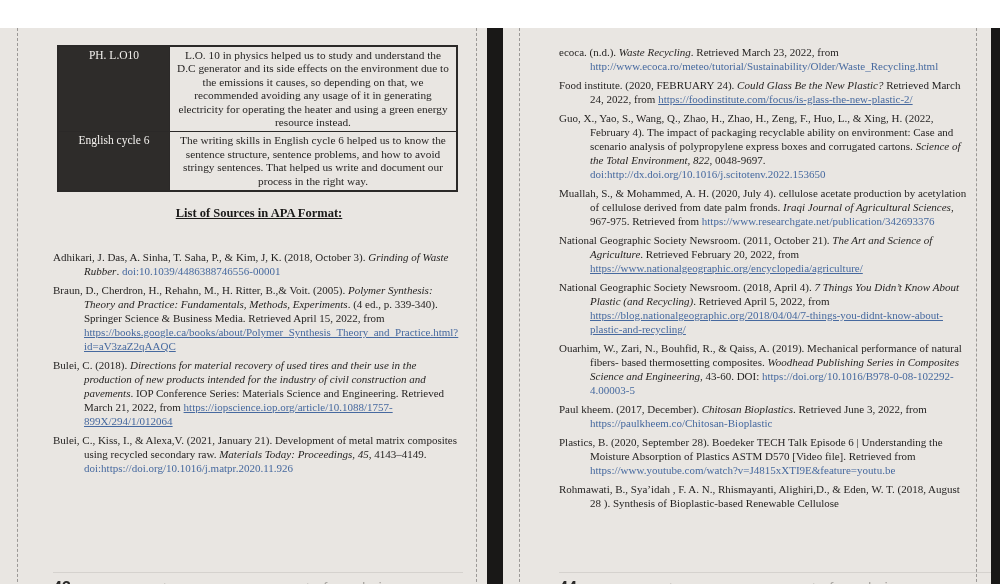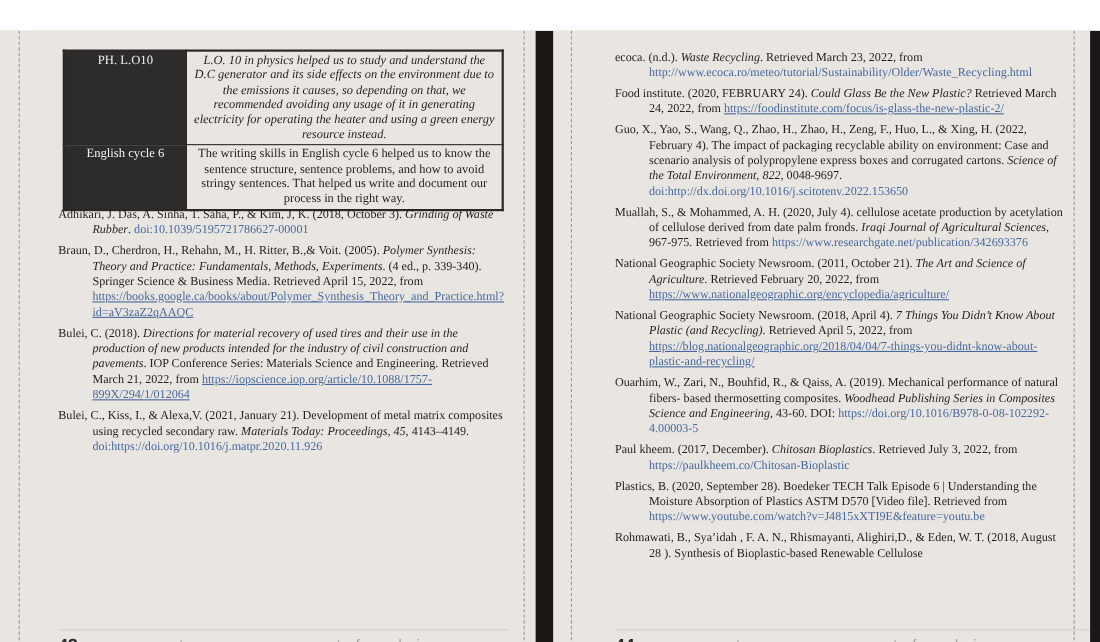--- a/index.html
+++ b/index.html
@@ -13,21 +13,21 @@
   .edge-bar{position:absolute;left:991px;top:0;width:9px;height:577px;background:#191817;}
   .bottom-strip{position:absolute;left:0;top:574px;width:1000px;height:10px;
                 background:#b2afac;border-top:1px solid #8e8b88;}
   
   .lo-table{position:absolute;left:57px;top:17px;width:401px;border-collapse:collapse;
             border:2px solid #2b2928;table-layout:fixed;}
   .lo-table td{border:1px solid #2b2928;vertical-align:top;padding:2px 5px;}
   .lo-label{width:100px;background:#2e2c2a;color:#f4f2ef;text-align:center;
             font-size:11.5px;line-height:13px;padding-top:4px;}
   .lo-text{text-align:center;font-size:11.3px;line-height:13.4px;}
-  .row-physics .lo-text{height:79px;font-style:italic;}
+  .row-physics .lo-text{height:79px;}
   .row-english .lo-text{height:50px;font-family:Liberation Serif, serif;}
   
   .content-left{position:absolute;left:53px;top:160px;width:412px;}
   .content-right{position:absolute;left:56px;top:17px;width:412px;}
   .heading{margin-top:18px;margin-bottom:29px;text-align:center;font-weight:bold;
            text-decoration:underline;font-size:12.5px;color:#1b1a19;}
   .ref{font-size:11px;line-height:14px;margin-bottom:5px;
        padding-left:31px;text-indent:-31px;}
   .ref .italic{font-style:italic;}
   .ref .link{color:#46699f;overflow-wrap:anywhere;}
@@ -56,22 +56,23 @@
         <td class="lo-text">L.O. 10 in physics helped us to study and understand the D.C generator and its side effects on the environment due to the emissions it causes, so depending on that, we recommended avoiding any usage of it in generating electricity for operating the heater and using a green energy resource instead.</td>
       </tr>
       <tr class="row-english">
         <td class="lo-label">English cycle 6</td>
         <td class="lo-text">The writing skills in English cycle 6 helped us to know the sentence structure, sentence problems, and how to avoid stringy sentences. That helped us write and document our process in the right way.</td>
       </tr>
     </tbody>
       </table>
 
     <div class="content-left">
+      <div class="heading">List of Sources in APA Format:</div>
       <div class="refs">
-          <div class="ref"><span class="plain">Adhikari, J. Das, A. Sinha, T. Saha, P., &amp; Kim, J, K. (2018, October 3). </span><span class="italic">Grinding of Waste Rubber</span><span class="plain">. </span><span class="link">doi:10.1039/5195721786627-00001</span></div>
+          <div class="ref"><span class="plain">Adhikari, J. Das, A. Sinha, T. Saha, P., &amp; Kim, J, K. (2018, October 3). </span><span class="italic">Grinding of Waste Rubber</span><span class="plain">. </span><span class="link">doi:10.1039/4486388746556-00001</span></div>
           <div class="ref"><span class="plain">Braun, D., Cherdron, H., Rehahn, M., H. Ritter, B.,&amp; Voit. (2005). </span><span class="italic">Polymer Synthesis: Theory and Practice: Fundamentals, Methods, Experiments</span><span class="plain">. (4 ed., p. 339-340). Springer Science &amp; Business Media. Retrieved April 15, 2022, from </span><span class="linku">https://books.google.ca/books/about/Polymer_Synthesis_Theory_and_Practice.html?id=aV3zaZ2qAAQC</span></div>
           <div class="ref"><span class="plain">Bulei, C. (2018). </span><span class="italic">Directions for material recovery of used tires and their use in the production of new products intended for the industry of civil construction and pavements</span><span class="plain">. IOP Conference Series: Materials Science and Engineering. Retrieved March 21, 2022, from </span><span class="linku">https://iopscience.iop.org/article/10.1088/1757-899X/294/1/012064</span></div>
           <div class="ref"><span class="plain">Bulei, C., Kiss, I., &amp; Alexa,V. (2021, January 21). Development of metal matrix composites using recycled secondary raw. </span><span class="italic">Materials Today: Proceedings, 45</span><span class="plain">, 4143–4149. </span><span class="link">doi:https://doi.org/10.1016/j.matpr.2020.11.926</span></div>
         </div>
     </div>
 
     <div class="footer">
       <span class="pnum">43</span><span class="psep">|</span><span class="plabel">c a p s t o n e   p o r t f o l i o</span>
     </div>
   </div>
@@ -84,21 +85,21 @@
 
     <div class="content-right">
       <div class="refs">
           <div class="ref"><span class="plain">ecoca. (n.d.). </span><span class="italic">Waste Recycling</span><span class="plain">. Retrieved March 23, 2022, from </span><span class="link">http://www.ecoca.ro/meteo/tutorial/Sustainability/Older/Waste_Recycling.html</span></div>
           <div class="ref"><span class="plain">Food institute. (2020, FEBRUARY 24). </span><span class="italic">Could Glass Be the New Plastic?</span><span class="plain"> Retrieved March 24, 2022, from </span><span class="linku">https://foodinstitute.com/focus/is-glass-the-new-plastic-2/</span></div>
           <div class="ref"><span class="plain">Guo, X., Yao, S., Wang, Q., Zhao, H., Zhao, H., Zeng, F., Huo, L., &amp; Xing, H. (2022, February 4). The impact of packaging recyclable ability on environment: Case and scenario analysis of polypropylene express boxes and corrugated cartons. </span><span class="italic">Science of the Total Environment, 822</span><span class="plain">, 0048-9697. </span><span class="link">doi:http://dx.doi.org/10.1016/j.scitotenv.2022.153650</span></div>
           <div class="ref"><span class="plain">Muallah, S., &amp; Mohammed, A. H. (2020, July 4). cellulose acetate production by acetylation of cellulose derived from date palm fronds. </span><span class="italic">Iraqi Journal of Agricultural Sciences</span><span class="plain">, 967-975. Retrieved from </span><span class="link">https://www.researchgate.net/publication/342693376</span></div>
           <div class="ref"><span class="plain">National Geographic Society Newsroom. (2011, October 21). </span><span class="italic">The Art and Science of Agriculture</span><span class="plain">. Retrieved February 20, 2022, from </span><span class="linku">https://www.nationalgeographic.org/encyclopedia/agriculture/</span></div>
           <div class="ref"><span class="plain">National Geographic Society Newsroom. (2018, April 4). </span><span class="italic">7 Things You Didn’t Know About Plastic (and Recycling)</span><span class="plain">. Retrieved April 5, 2022, from </span><span class="linku">https://blog.nationalgeographic.org/2018/04/04/7-things-you-didnt-know-about-plastic-and-recycling/</span></div>
           <div class="ref"><span class="plain">Ouarhim, W., Zari, N., Bouhfid, R., &amp; Qaiss, A. (2019). Mechanical performance of natural fibers- based thermosetting composites. </span><span class="italic">Woodhead Publishing Series in Composites Science and Engineering</span><span class="plain">, 43-60. DOI: </span><span class="link">https://doi.org/10.1016/B978-0-08-102292-4.00003-5</span></div>
-          <div class="ref"><span class="plain">Paul kheem. (2017, December). </span><span class="italic">Chitosan Bioplastics</span><span class="plain">. Retrieved July 3, 2022, from </span><span class="link">https://paulkheem.co/Chitosan-Bioplastic</span></div>
+          <div class="ref"><span class="plain">Paul kheem. (2017, December). </span><span class="italic">Chitosan Bioplastics</span><span class="plain">. Retrieved June 3, 2022, from </span><span class="link">https://paulkheem.co/Chitosan-Bioplastic</span></div>
           <div class="ref"><span class="plain">Plastics, B. (2020, September 28). Boedeker TECH Talk Episode 6 | Understanding the Moisture Absorption of Plastics ASTM D570 [Video file]. Retrieved from </span><span class="link">https://www.youtube.com/watch?v=J4815xXTI9E&amp;feature=youtu.be</span></div>
           <div class="ref"><span class="plain">Rohmawati, B., Sya’idah , F. A. N., Rhismayanti, Alighiri,D., &amp; Eden, W. T. (2018, August 28 ). Synthesis of Bioplastic-based Renewable Cellulose</span></div>
         </div>
     </div>
 
     <div class="footer">
       <span class="pnum">44</span><span class="psep">|</span><span class="plabel">c a p s t o n e   p o r t f o l i o</span>
     </div>
   </div>
 

